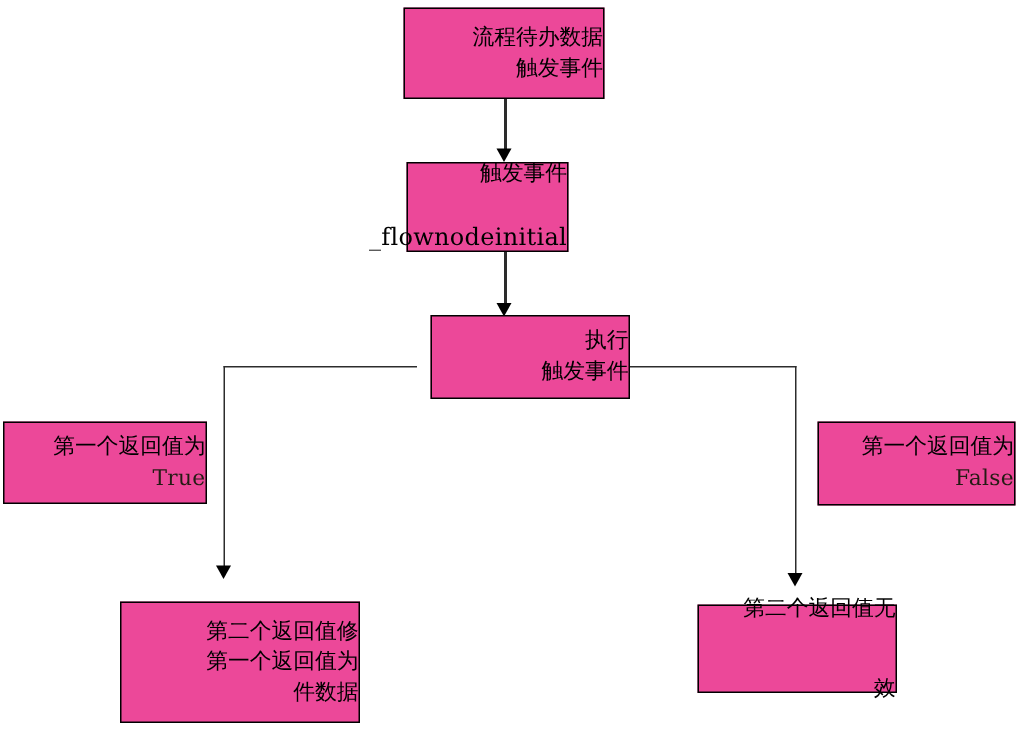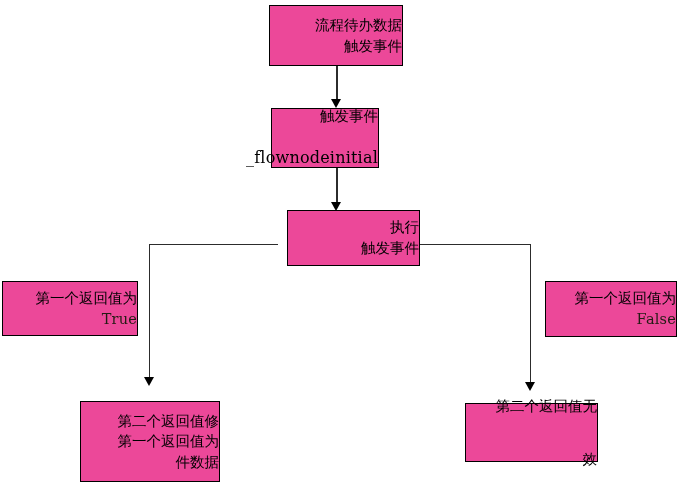--- a/index.html
+++ b/index.html
@@ -49,21 +49,21 @@
     color: #241c14;
     letter-spacing: 0.2px;
   }
 
   
   #node-start   { left: 269px; top: 5px;   width: 134px; height: 61px; }
   #node-trigger { left: 271px; top: 108px; width: 108px; height: 60px; }
   #node-exec    { left: 277px; top: 210px; width: 133px; height: 56px; margin-left: 10px; }
   #node-true    { left: 2px;   top: 281px; width: 136px; height: 55px; }
   #node-false   { left: 545px; top: 281px; width: 132px; height: 56px; }
-  #node-left-result  { left: 80px;  top: 401px; width: 140px; height: 81px; }
+  #node-left-result  { left: 80px;  top: 401px; width: 160px; height: 81px; }
   #node-right-result { left: 465px; top: 403px; width: 133px; height: 59px; gap: 32px; }
 
   
   .conn {
     position: absolute;
     background: #2c2c2c;
     z-index: 1;
   }
   .conn.v { width: 1.5px; }
   .conn.h { height: 1.5px; }

